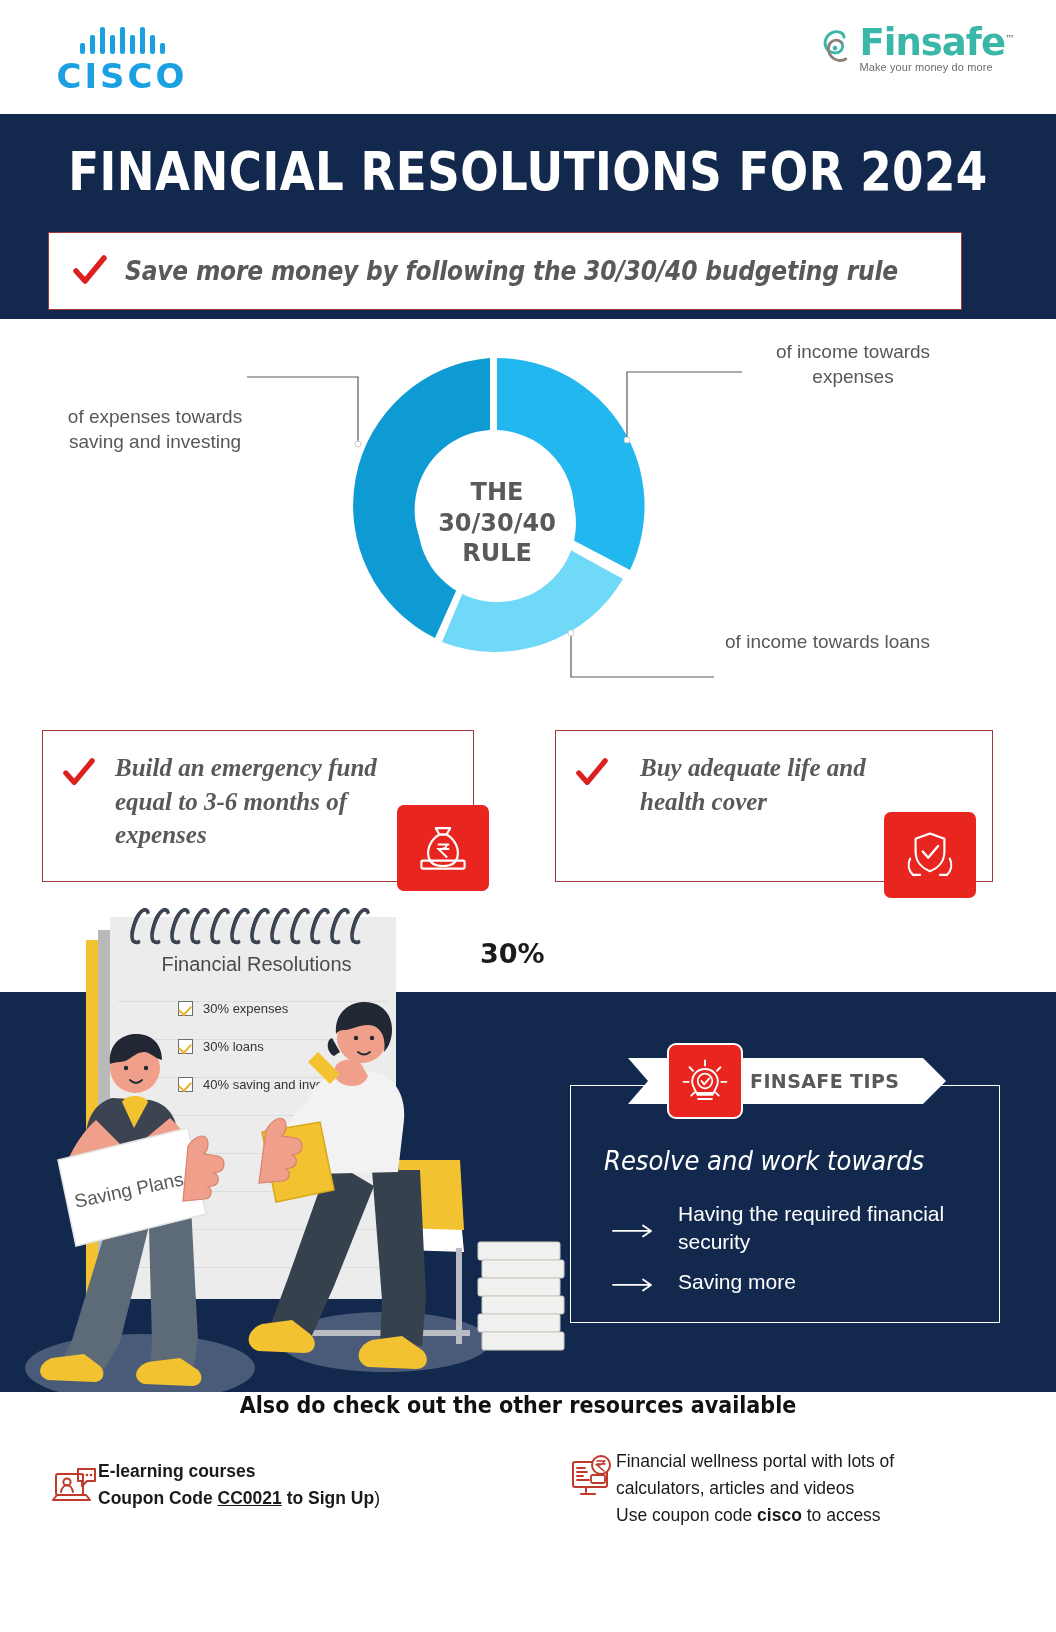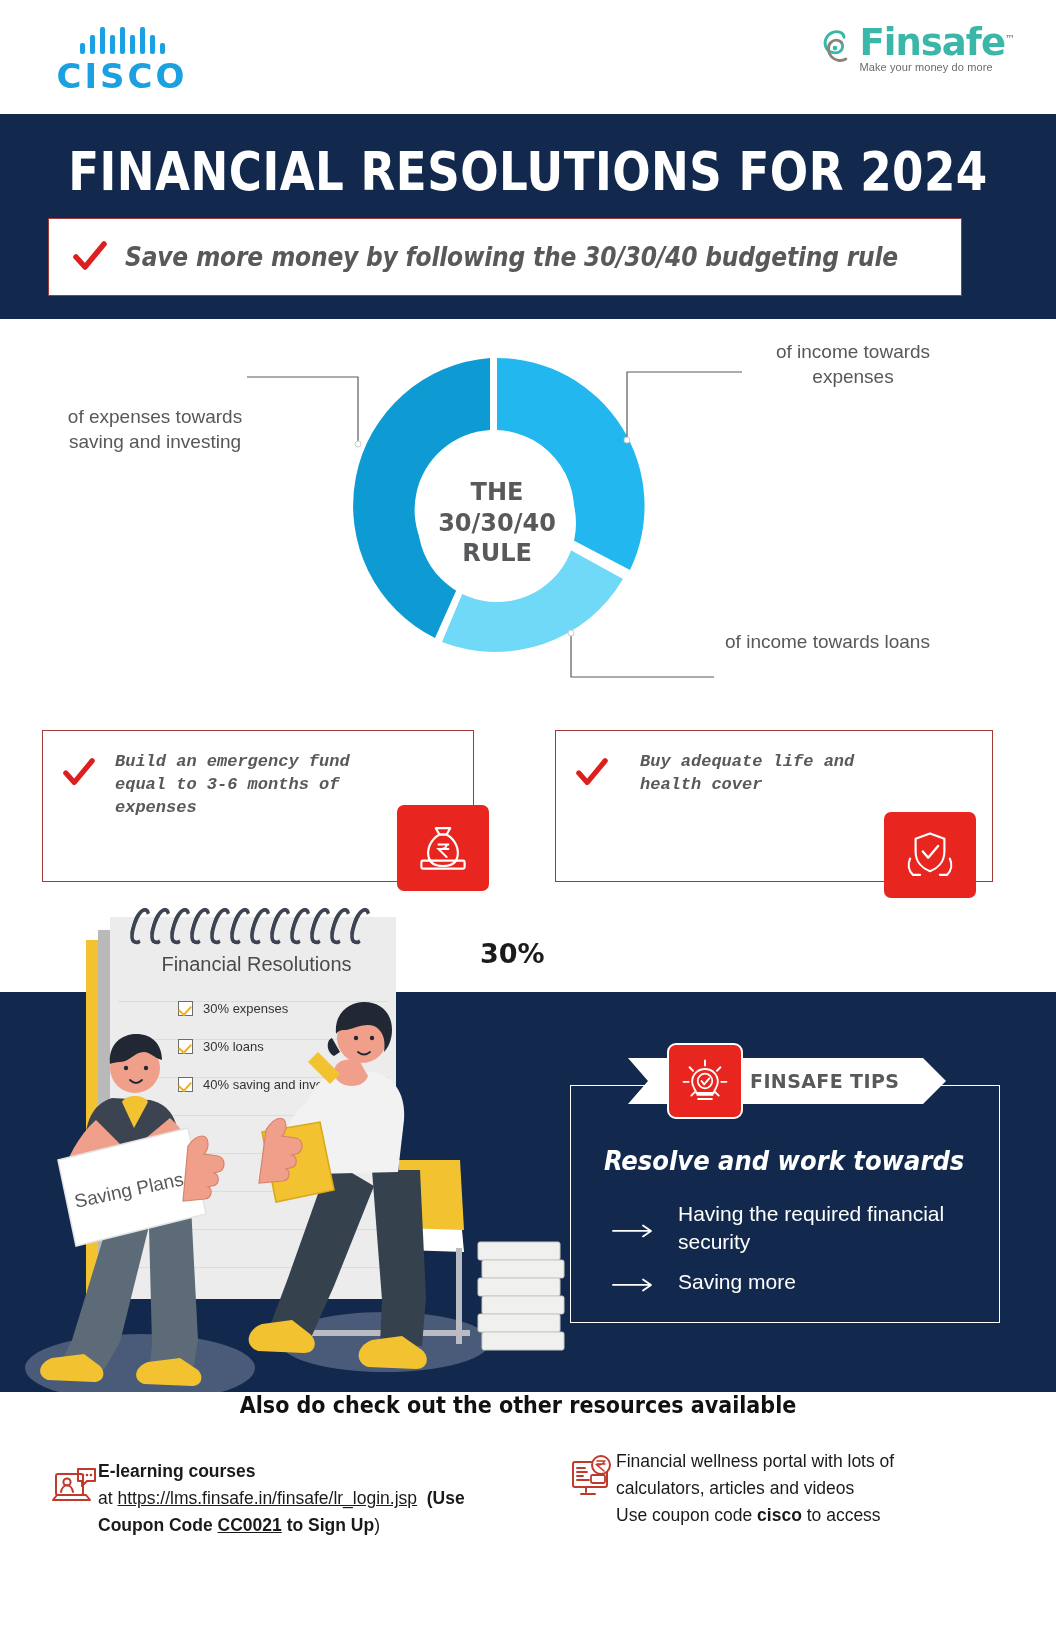--- a/index.html
+++ b/index.html
@@ -24,21 +24,21 @@
   .fs-tag { font-size:11px; color:#6b6b6b; letter-spacing:.1px; margin-top:1px; }
 
   
   .title-band { position:absolute; left:0; top:114px; width:1056px; height:205px; background:#12294d; }
   .title-text { position:absolute; left:0; top:26px; width:1056px; text-align:center;
     font-family:"DejaVu Sans Condensed","DejaVu Sans", sans-serif; font-weight:bold;
     font-size:54px; color:#fff; letter-spacing:.5px;
     transform:scaleX(.93); transform-origin:center; }
 
   
-  .banner1 { position:absolute; left:48px; top:218px; width:914px; height:78px;
+  .banner1 { position:absolute; left:48px; top:232px; width:914px; height:78px;
     background:#fff; border:1.5px solid #a23a3a; display:flex; align-items:center; padding-left:24px; }
   .tick { width:34px; height:34px; flex:0 0 34px; margin-right:18px; }
   .banner1 .bannertext { font-family:"DejaVu Sans Condensed","DejaVu Sans", sans-serif;
     font-weight:bold; font-style:italic; font-size:26px; color:#58595b; letter-spacing:-.2px; }
 
   
   .donut-wrap { position:absolute; left:0; top:326px; width:1056px; height:370px; }
   .donut { position:absolute; left:307px; top:10px; width:380px; height:340px; }
   .donut-center { position:absolute; left:418px; top:118px; width:158px; height:158px;
     background:#fff; border-radius:50%; display:flex; flex-direction:column;
@@ -54,22 +54,22 @@
   .lbl-left { left:40px; top:405px; width:230px; text-align:center; }
   .lbl-right { left:748px; top:340px; width:210px; text-align:center; }
   .lbl-bot { left:720px; top:630px; width:215px; text-align:center; }
 
   
   .card { position:absolute; background:#fff; border:1.5px solid #a23a3a; }
   .card1 { left:42px; top:730px; width:432px; height:152px; }
   .card2 { left:524px; top:730px; width:438px; height:152px;margin-left:31px; }
   .card .ctick { position:absolute; left:20px; top:26px; width:32px; height:32px; }
   .card .ctext { position:absolute; left:72px; top:20px; right:70px;
-    font-family:Liberation Mono, monospace; font-weight:bold;
-    font-style:italic; font-size:17px; color:#58595b; line-height:1.34; }
+    font-family:Liberation Serif, serif; font-weight:bold;
+    font-style:italic; font-size:25px; color:#58595b; line-height:1.34; }
   .card2 .ctext { left:84px; }
   .badge { position:absolute; width:92px; height:86px; background:#e8251f; border-radius:7px;
     display:flex; align-items:center; justify-content:center; }
   .badge1 { left:397px; top:805px; }
   .badge2 { left:884px; top:812px; }
 
   
   .dark-band { position:absolute; left:0; top:992px; width:1056px; height:400px; background:#12294d; }
   .notepad { position:absolute; left:110px; top:917px; width:286px; height:382px;
     background:#ececec; }
@@ -94,21 +94,21 @@
     border:1.5px solid #ffffff; }
   .ribbon { position:absolute; left:628px; top:1058px; width:318px; height:46px; }
   .ribbon-body { position:absolute; left:0; top:0; width:318px; height:46px; background:#fff;
     clip-path: polygon(0 0, 295px 0, 318px 23px, 295px 46px, 0 46px, 20px 23px); }
   .ribbon-label { position:absolute; left:122px; top:12px; font-family:"DejaVu Sans", sans-serif;
     font-weight:bold; font-size:19px; color:#58595b; letter-spacing:.4px; }
   .bulb-badge { position:absolute; left:667px; top:1043px; width:76px; height:76px;
     background:#e8251f; border:2.5px solid #fff; border-radius:9px;
     display:flex; align-items:center; justify-content:center; }
   .tips-head { position:absolute; left:604px; top:1145px;
-    font-family:"DejaVu Sans Condensed","DejaVu Sans", sans-serif; font-weight:bold;
+    font-family:"DejaVu Sans Condensed","DejaVu Sans", sans-serif; font-weight:normal;
     font-style:italic; font-size:27px; color:#fff; }
   .tip-row { position:absolute; display:flex; gap:22px; color:#fff; font-size:21px; line-height:1.33; }
   .arrow { flex:0 0 44px; margin-top:6px; }
   .tip1 { left:612px; top:1200px; width:370px; }
   .tip2 { left:612px; top:1268px; width:370px; }
 
   
   .footer { position:absolute; left:0; top:1392px; width:1056px; height:240px; background:#fff; }
   .footer-title { position:absolute; left:0; top:1392px; width:1036px; text-align:center;
     font-family:"DejaVu Sans Condensed","DejaVu Sans", sans-serif;
@@ -371,21 +371,20 @@
     <path d="M1 36 h37 l-4 -5 H5 Z" fill="none" stroke="#c0392b" stroke-width="2" stroke-linejoin="round"></path>
     <circle cx="15" cy="18" r="3.6" fill="none" stroke="#c0392b" stroke-width="2"></circle>
     <path d="M9 28 c1 -5 4 -7 6 -7 c2 0 5 2 6 7" fill="none" stroke="#c0392b" stroke-width="2" stroke-linecap="round"></path>
     <path d="M26 5 h17 v12 h-8 l-5 5 v-5 h-4 Z" fill="none" stroke="#c0392b" stroke-width="2" stroke-linejoin="round"></path>
     <circle cx="31" cy="11" r="1.3" fill="#c0392b"></circle>
       <circle cx="35" cy="11" r="1.3" fill="#c0392b"></circle>
       <circle cx="39" cy="11" r="1.3" fill="#c0392b"></circle>
   </svg>
   <div class="res-text">
     <div><b>E-learning  courses</b></div>
-    <div><span>at </span><u>https://lms.finsafe.in/finsafe/lr_login.jsp</u>&nbsp; <b>(Use</b></div>
     <div><b>Coupon  Code </b><b><u>CC0021</u></b><b> to Sign Up</b><span>)</span></div>
   </div>
 </div>
 
 <div class="res res2">
   <svg class="res-icon" viewBox="0 0 46 46">
     <rect x="3" y="8" width="34" height="25" rx="2" fill="none" stroke="#c0392b" stroke-width="2"></rect>
     <path d="M16 33 v5 M11 40 h14" fill="none" stroke="#c0392b" stroke-width="2" stroke-linecap="round"></path>
     <path d="M7 14 h8 M7 18 h10 M7 22 h6 M7 26 h12" fill="none" stroke="#c0392b" stroke-width="1.8" stroke-linecap="round"></path>
     <rect x="21" y="21" width="14" height="8" rx="1.5" fill="none" stroke="#c0392b" stroke-width="1.8"></rect>

